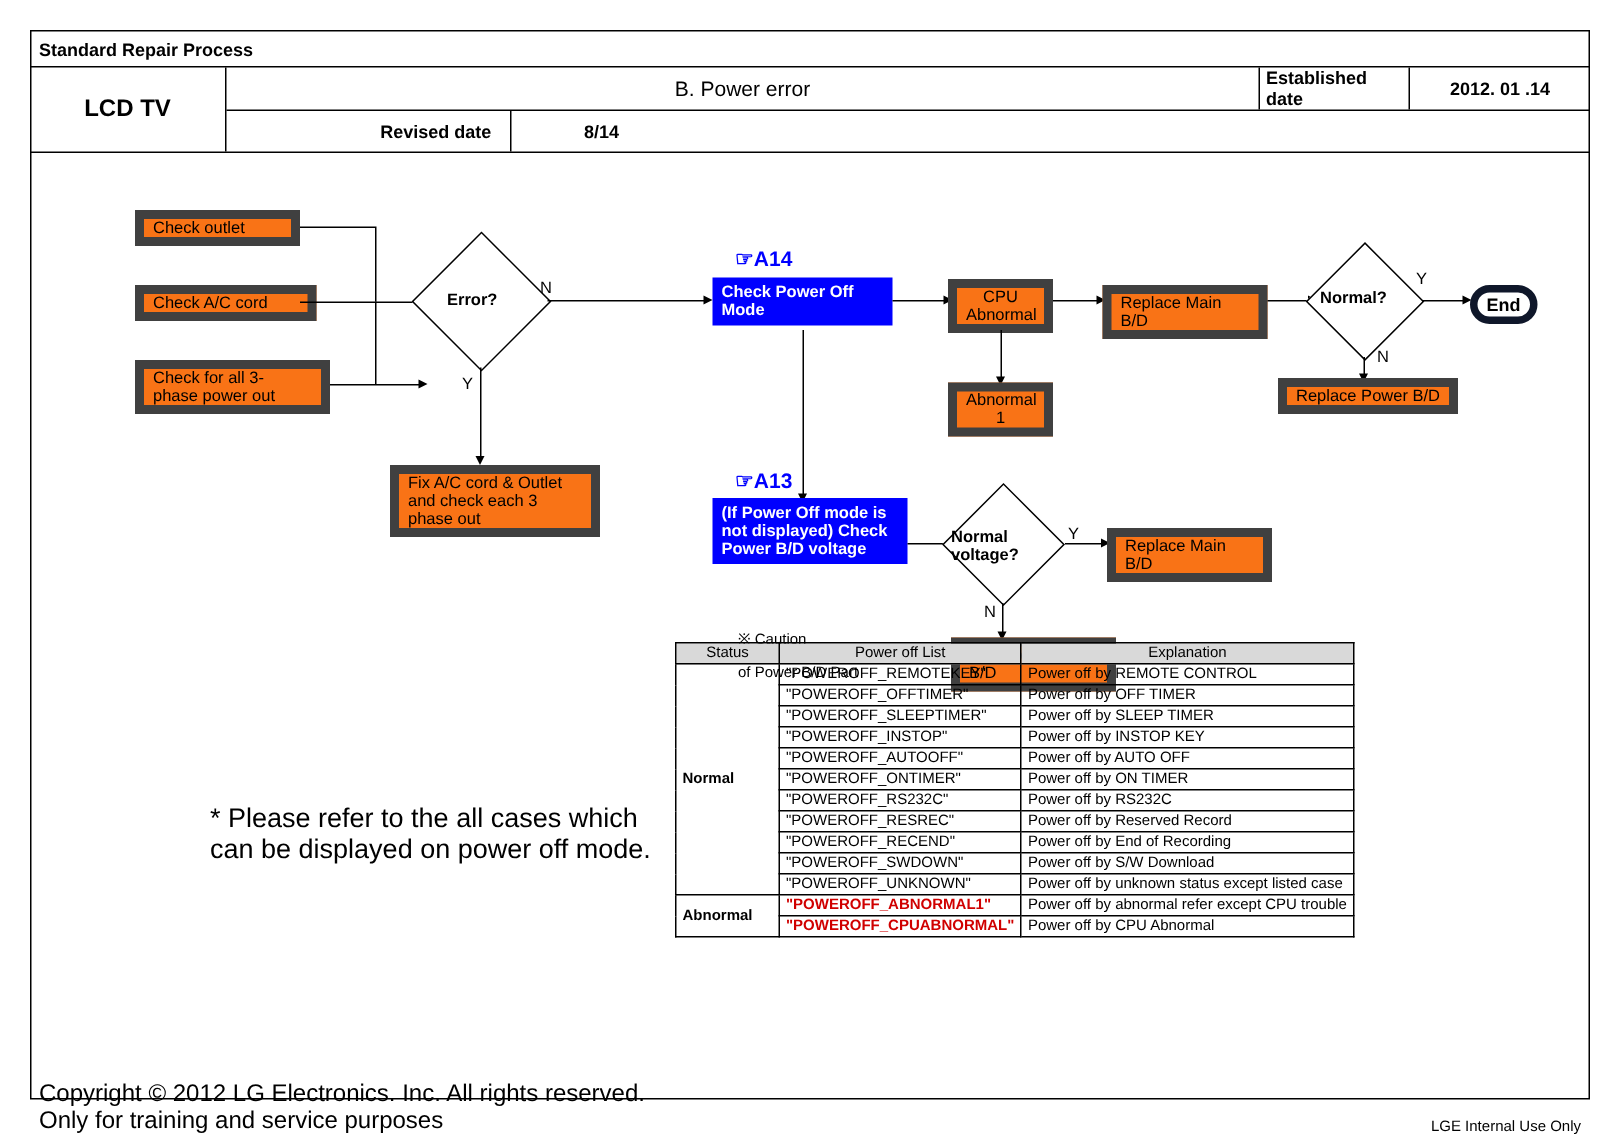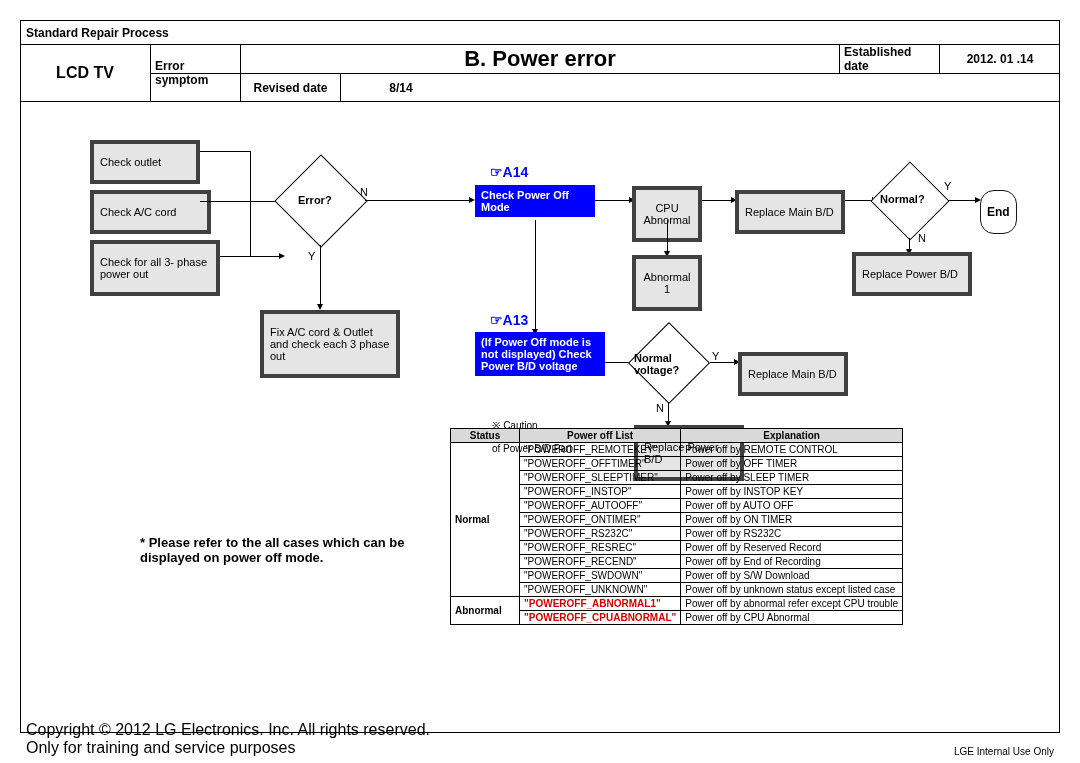--- a/index.html
+++ b/index.html
@@ -5,63 +5,62 @@
   html,body{margin:0;padding:0;font-family:Arial,Helvetica,sans-serif;background:#fff}
   body{width:1080px;height:763px;position:relative}
   .page-border{position:absolute;left:20px;top:20px;right:20px;bottom:30px;border:1.5px solid #000}
   .hdr1{position:absolute;left:26px;top:26px;font-size:12px;font-weight:bold}
   
   .hdr-tbl{position:absolute;left:20px;top:44px;right:20px;border-top:1.5px solid #000;border-bottom:1.5px solid #000}
   .hdr-row{display:flex;height:28px}
   .hdr-cell{border-right:1px solid #000;display:flex;align-items:center;justify-content:center;font-size:12px;font-weight:bold;padding:0 4px;box-sizing:border-box}
   .hdr-cell.last{border-right:none}
   .hdr-row.bot{border-top:1px solid #000}
-  .hdr-title{font-size:22px;font-weight:bold}
+  .hdr-title{font-size:14px;font-weight:normal}
   .lcd{width:130px;height:56px;border-right:1px solid #000;display:flex;align-items:center;justify-content:center;font-size:16px;font-weight:bold}
   .col-symptom-lbl{width:90px}
   .col-title{flex:1}
   .col-est-lbl{width:100px}
   .col-est-val{width:120px}
   
   .flow{position:absolute;left:20px;right:20px;top:100px;bottom:30px}
-  .box{position:absolute;border:4px solid #404040;background:#e5e5e5;font-size:11px;padding:12px 6px;box-sizing:border-box}
+  .box{position:absolute;border:6px solid #404040;background:#f97316;font-size:11px;padding:0 6px;box-sizing:border-box}
   .bluebox{position:absolute;background:#00f;color:#fff;font-size:11px;font-weight:bold;padding:4px 6px;box-sizing:border-box}
   .diamond{position:absolute;width:70px;height:70px;transform:rotate(45deg);border:1px solid #000;background:#fff}
   .dlabel{position:absolute;font-size:11px;font-weight:bold;text-align:left;pointer-events:none}
   .tag{position:absolute;font-size:14px;font-weight:bold;color:#00f}
   .small{position:absolute;font-size:10px}
   .bold{font-weight:normal}
-  .refnote{position:absolute;font-size:13px;font-weight:bold}
+  .refnote{position:absolute;font-size:18px;font-weight:normal}
   
   .ptbl{position:absolute;left:450px;top:428px;right:40px;border:1px solid #000;border-collapse:collapse;font-size:10px}
   .ptbl th,.ptbl td{border:1px solid #000;padding:1px 4px;text-align:left;white-space:nowrap}
-  .ptbl th{background:#d9d9d9;font-weight:bold;text-align:center}
+  .ptbl th{background:#d9d9d9;font-weight:normal;text-align:center}
   .ptbl .status{width:60px;text-align:left;font-weight:bold}
   .ptbl .red{color:#d00000;font-weight:bold}
   .footer{position:absolute;left:26px;bottom:6px;font-size:16px}
   .footer-r{position:absolute;right:26px;bottom:6px;font-size:10px}
   
   .line{position:absolute;background:#000}
   .arr-r::after{content:"";position:absolute;right:-5px;top:-3px;border-left:6px solid #000;border-top:3.5px solid transparent;border-bottom:3.5px solid transparent}
   .arr-d::after{content:"";position:absolute;bottom:-5px;left:-3px;border-top:6px solid #000;border-left:3.5px solid transparent;border-right:3.5px solid transparent}
-  .end{position:absolute;border:1px solid #0f172a;border-radius:14px;padding:14px 6px;font-size:12px;font-weight:bold;background:#fff}
+  .end{position:absolute;border:5px solid #0f172a;border-radius:14px;padding:1px 6px;font-size:12px;font-weight:bold;background:#fff}
   .edge{position:absolute;font-size:11px}
 </style>
 </head>
 <body>
 
 <div class="page-border"></div>
 <div class="hdr1">Standard Repair Process</div>
 
 <div class="hdr-tbl">
   <div style="display:flex;height:56px">
     <div class="lcd">LCD  TV</div>
     <div style="display:flex;flex-direction:column;flex:1">
       <div class="hdr-row">
-        <div class="hdr-cell col-symptom-lbl" style="height:56px">Error symptom</div>
         <div class="hdr-cell col-title hdr-title">B. Power error</div>
         <div class="hdr-cell col-est-lbl">Established date</div>
         <div class="hdr-cell col-est-val last">2012. 01 .14</div>
       </div>
       <div class="hdr-row bot">
         <div class="hdr-cell col-symptom-lbl" style="border-right:none;height:0;padding:0"></div>
         <div class="hdr-cell col-est-lbl">Revised date</div>
         <div class="hdr-cell col-est-val last">8/14</div>
       </div>
     </div>

